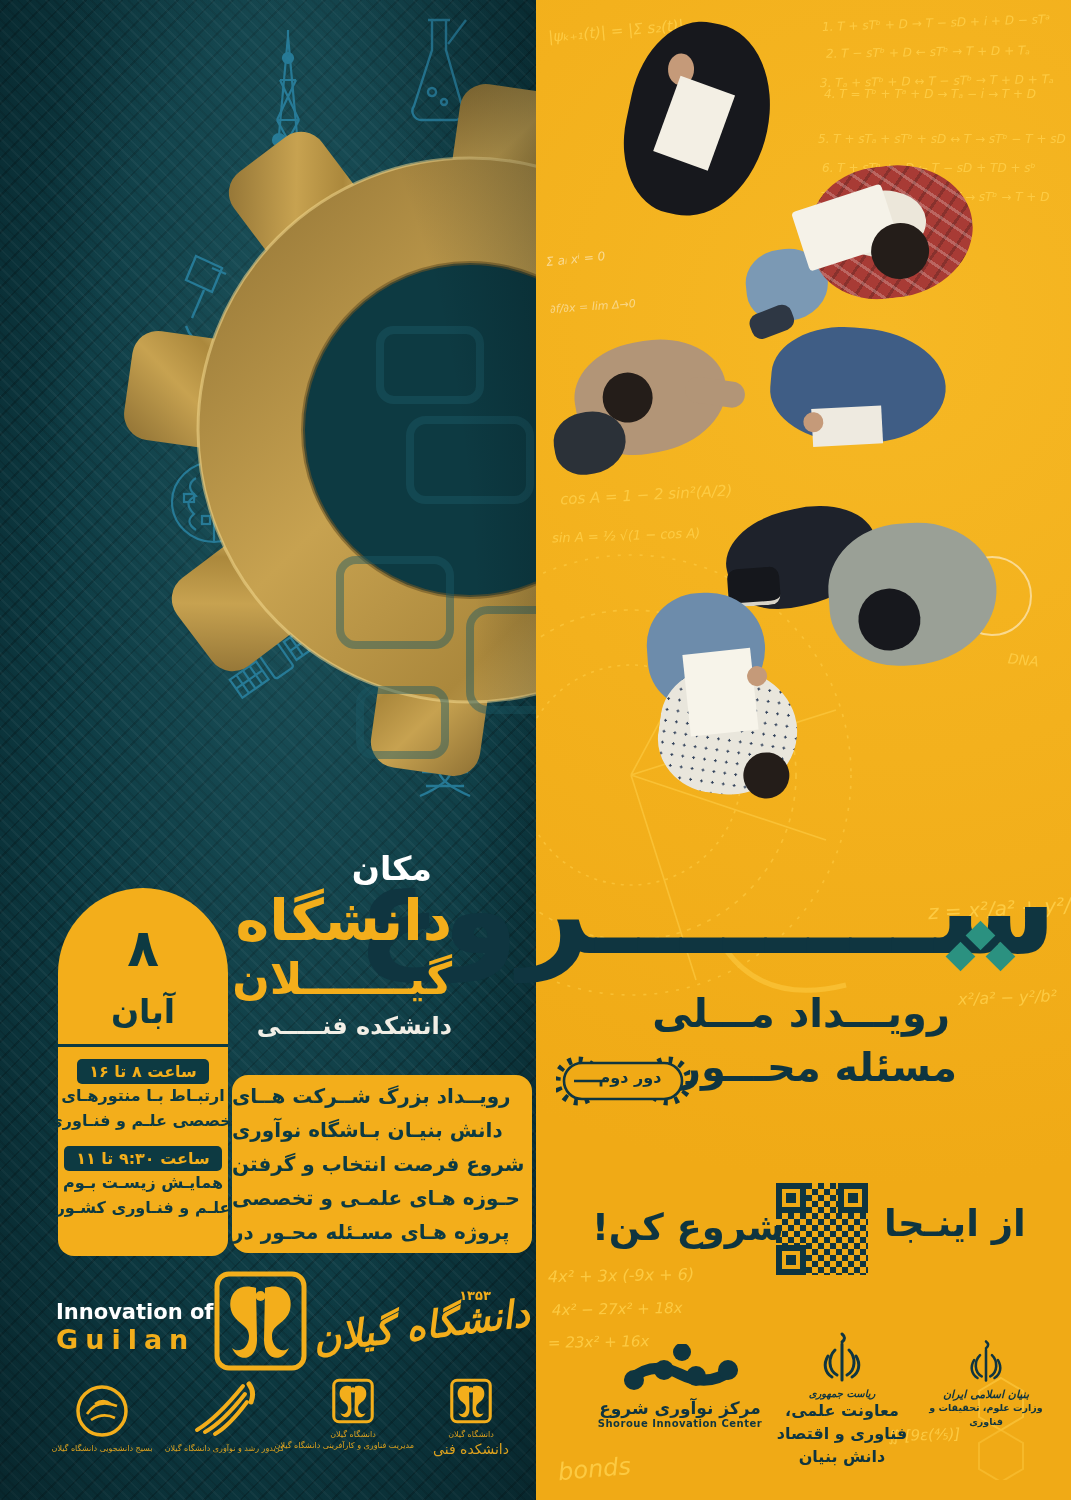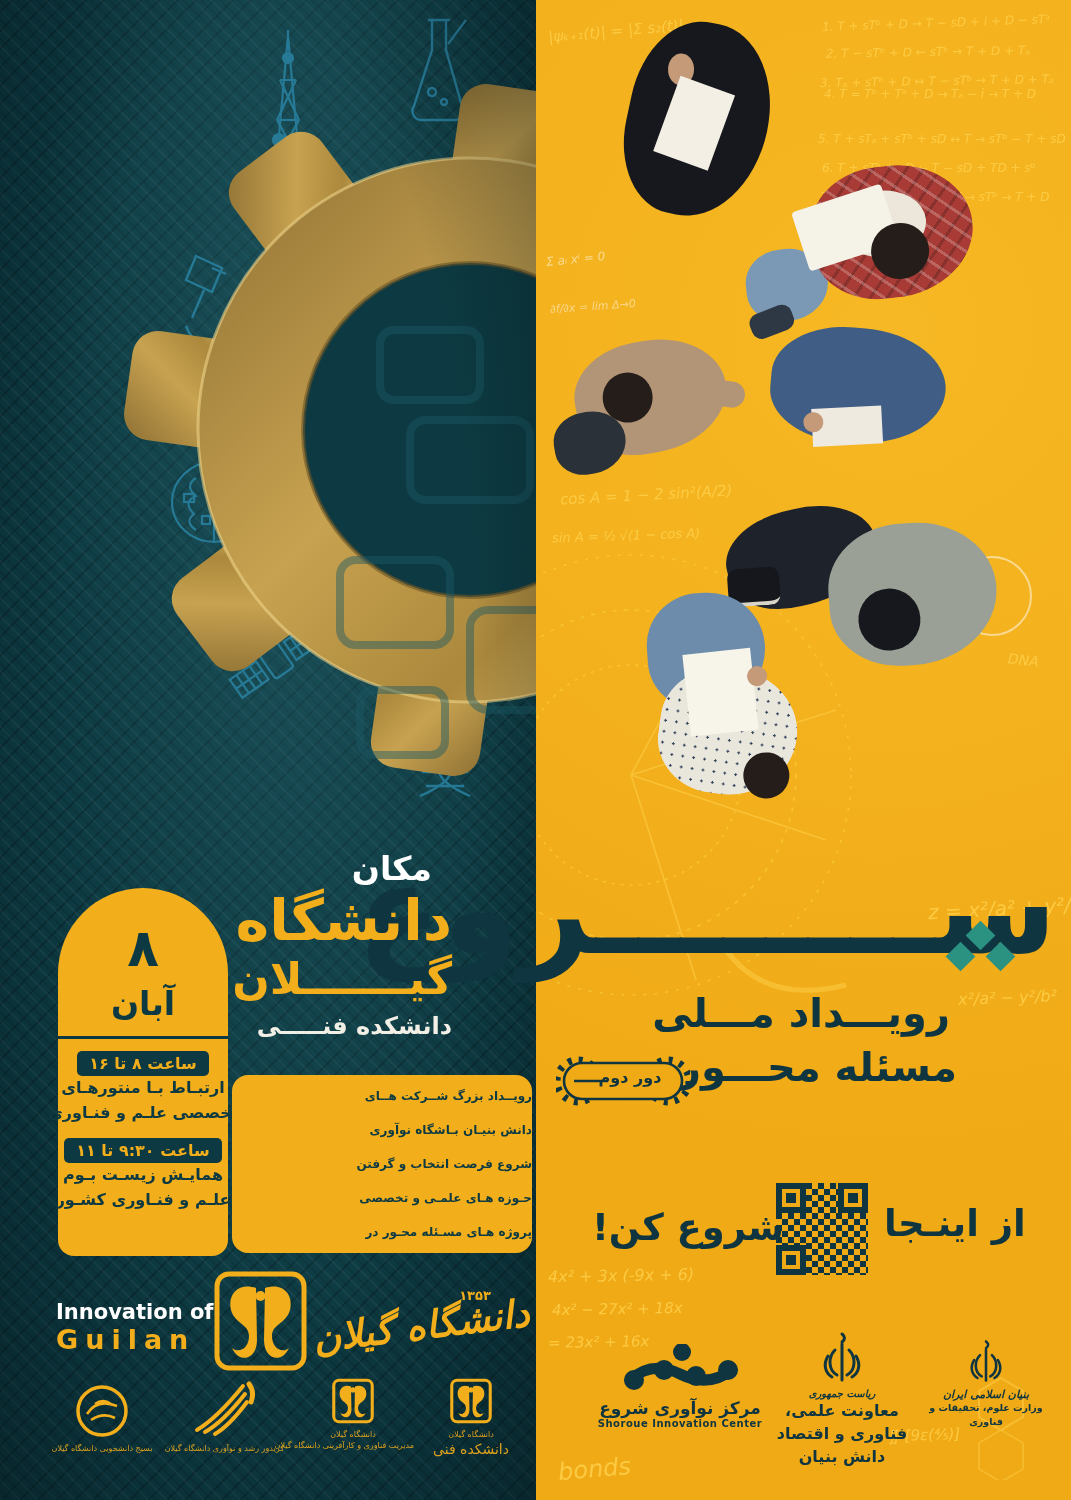--- a/index.html
+++ b/index.html
@@ -44,28 +44,28 @@
   
   .loc{position:absolute;left:238px;top:849px;width:214px;direction:rtl;text-align:right;z-index:6;}
   .loc-makan{font-size:33px;font-weight:bold;color:#ffffff;margin-left:0;padding-left:0;margin-right:20px;}
   .loc-univ{font-size:57px;font-weight:bold;color:#f3ae1b;line-height:1.15;}
   .loc-city{font-size:44px;font-weight:bold;color:#f3ae1b;line-height:1.15;}
   .loc-fac{font-size:24px;font-weight:bold;color:#f2efe6;margin-top:8px;white-space:nowrap;}
   .arch-badge{position:absolute;left:58px;top:888px;width:170px;height:368px;background:#f3ae1b;
     border-radius:85px 85px 16px 16px;z-index:6;display:flex;flex-direction:column;align-items:center;
     direction:rtl;color:#0d3a42;}
   .arch-day{font-size:52px;font-weight:bold;margin-top:34px;line-height:1;}
-  .arch-month{font-size:33px;font-weight:bold;margin-top:12px;line-height:1.1;text-align:right;}
+  .arch-month{font-size:33px;font-weight:bold;margin-top:20px;line-height:1.1;text-align:right;}
   .arch-divider{width:100%;height:3px;background:#0d3a42;margin-top:14px;}
   .sched-chip{background:#0d3a42;color:#f3ae1b;font-size:16px;font-weight:bold;
     padding:3px 12px;border-radius:5px;margin-top:12px;white-space:nowrap;}
   .sched-line{font-size:16px;font-weight:bold;line-height:1.55;white-space:nowrap;}
   .desc-box{position:absolute;left:232px;top:1075px;width:300px;height:178px;background:#f3ae1b;
     border-radius:16px;z-index:6;direction:rtl;display:flex;flex-direction:column;justify-content:center;}
-  .desc-line{font-size:12px;font-weight:bold;color:#0d3a42;text-align:right;line-height:34px;white-space:nowrap;}
+  .desc-line{font-size:20px;font-weight:bold;color:#0d3a42;text-align:left;line-height:34px;white-space:nowrap;}
   
   .uog-en{position:absolute;left:56px;top:1300px;z-index:6;}
   .uog-en .l1{font-size:21px;font-weight:bold;color:#fff;}
   .uog-en .l2{font-size:27px;font-weight:bold;color:#f3ae1b;letter-spacing:7px;}
   .uog-fa{position:absolute;left:330px;top:1288px;width:200px;color:#f3ae1b;z-index:6;direction:rtl;}
   .uog-fa .year{font-size:13px;font-weight:bold;text-align:center;margin-left:90px;}
   .uog-fa .callig{font-size:38px;font-weight:bold;font-style:italic;transform:rotate(-7deg);white-space:nowrap;}
   .partner{position:absolute;z-index:6;text-align:center;color:#f3ae1b;direction:rtl;}
   .partner .cap-top{font-size:8px;opacity:.9;margin-top:2px;white-space:nowrap;}
   .partner .cap{font-size:8px;opacity:.9;margin-top:2px;white-space:nowrap;}

